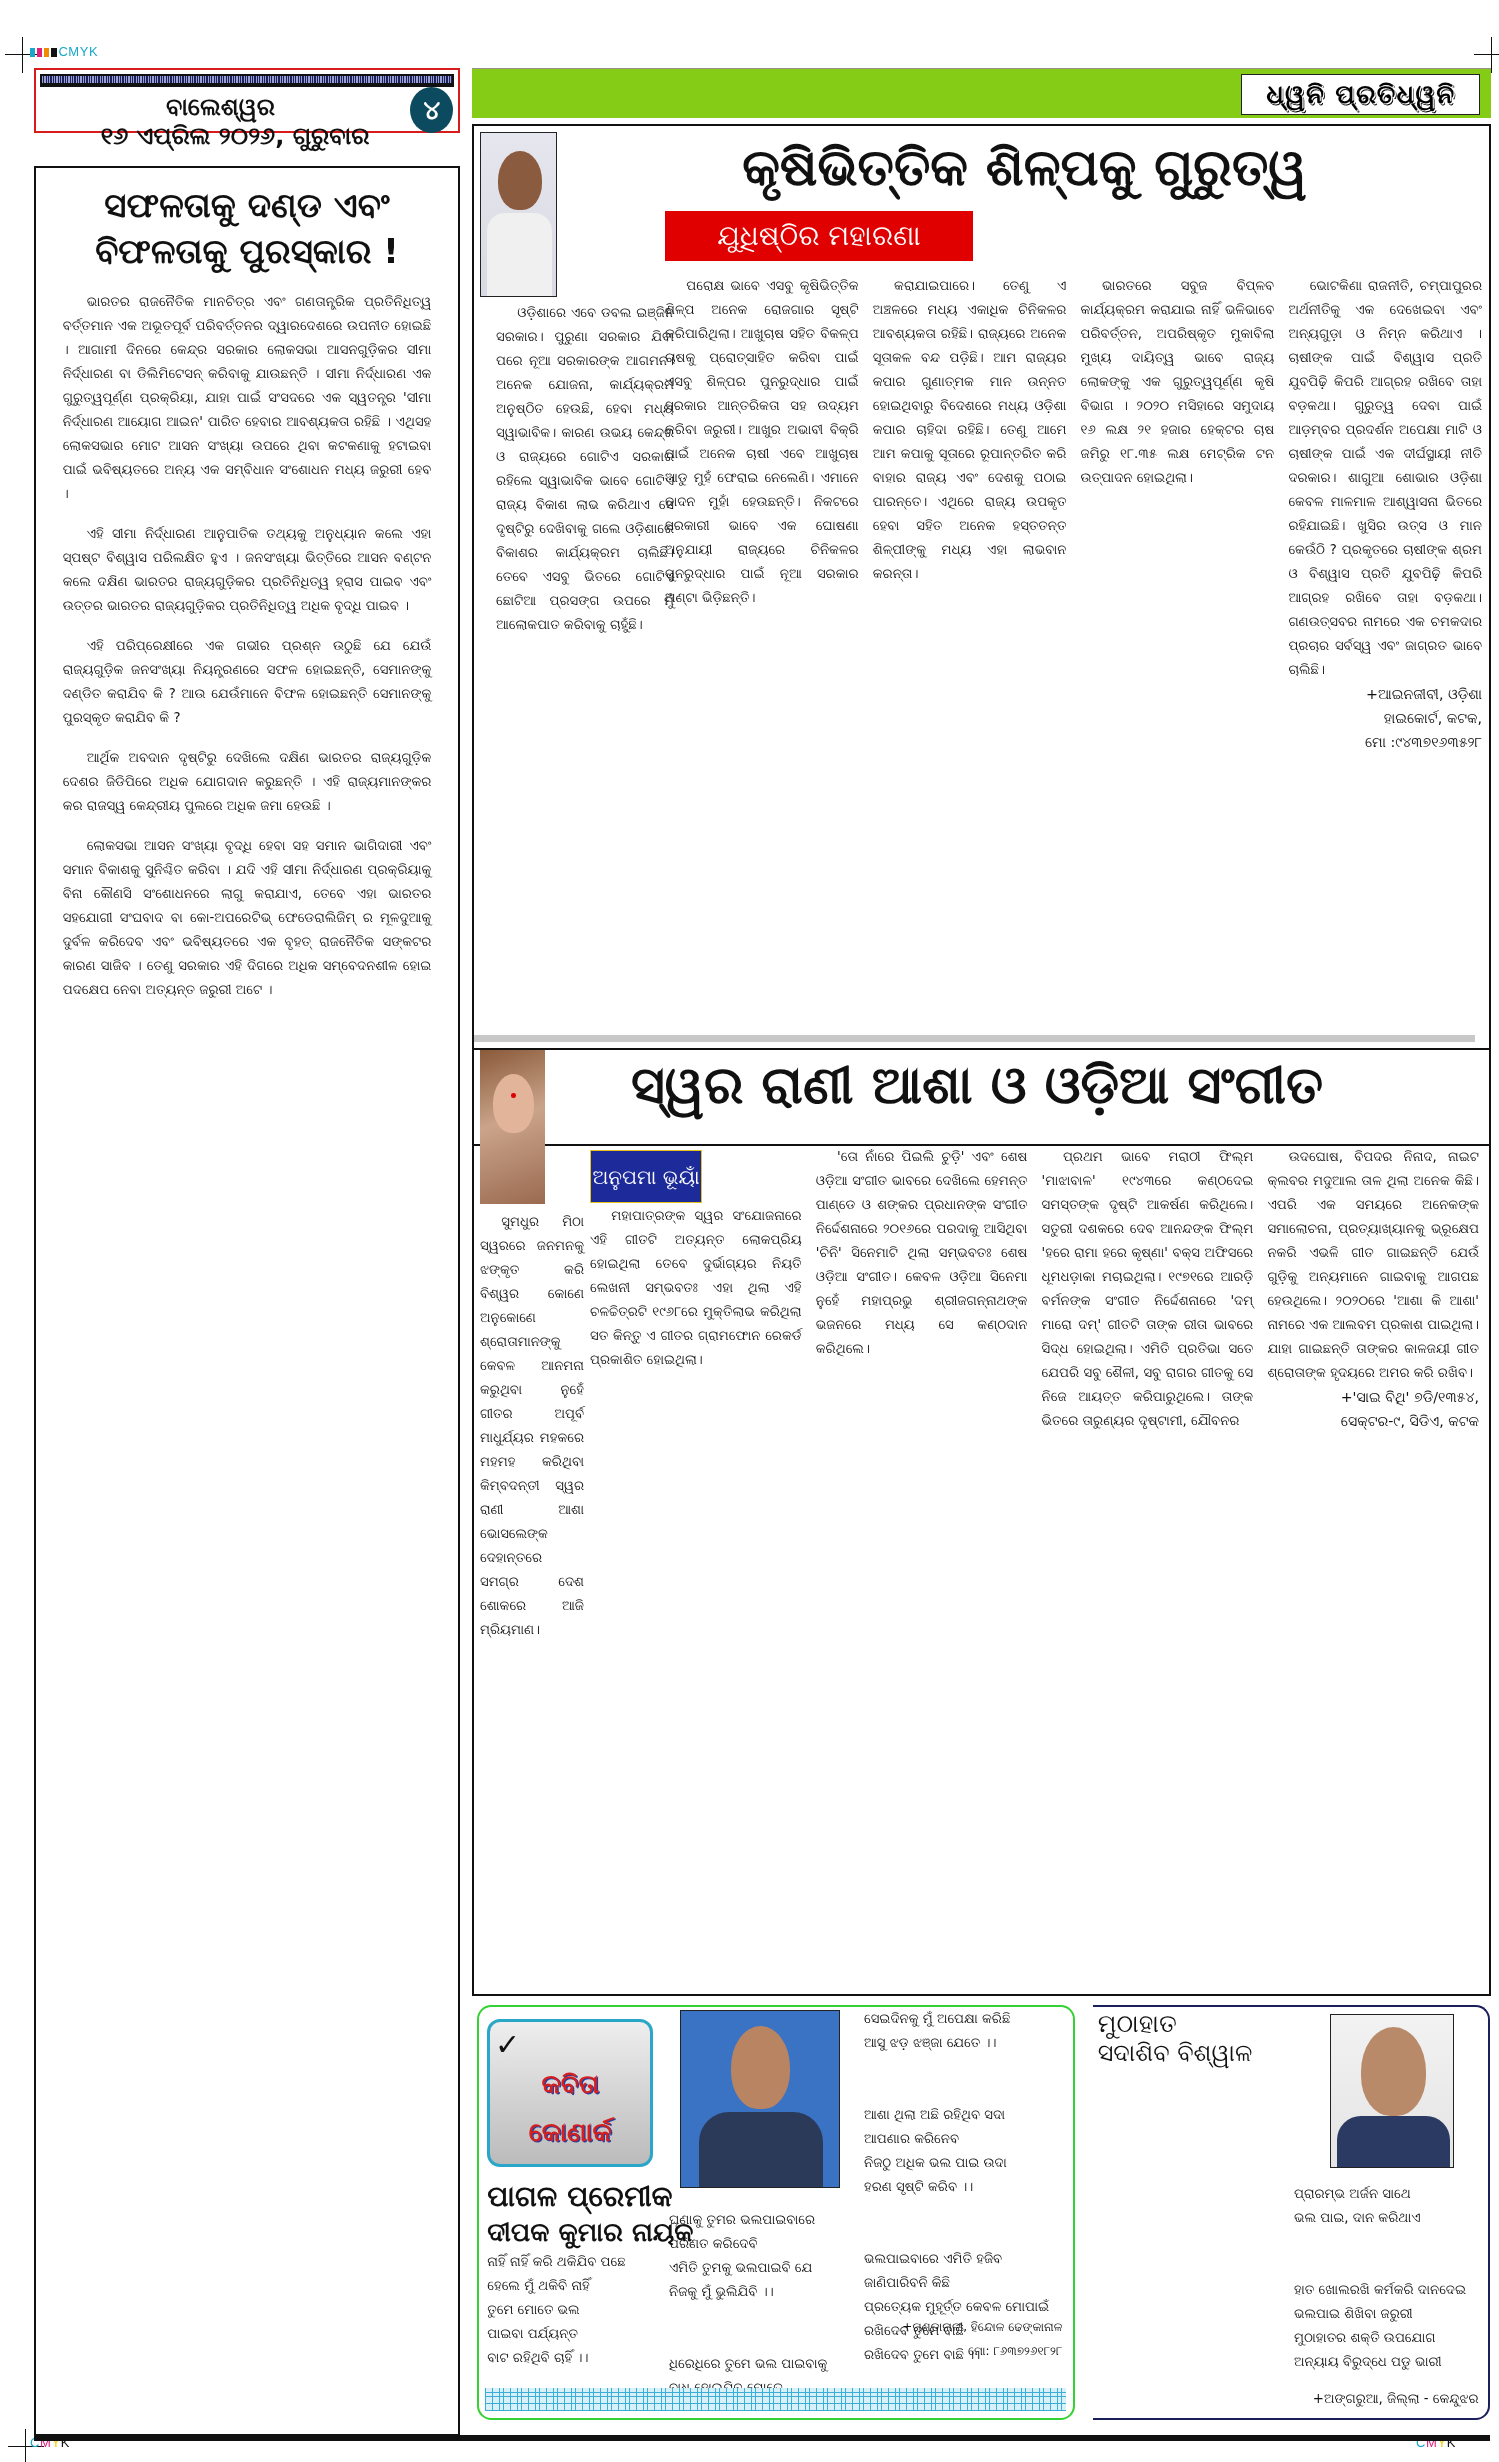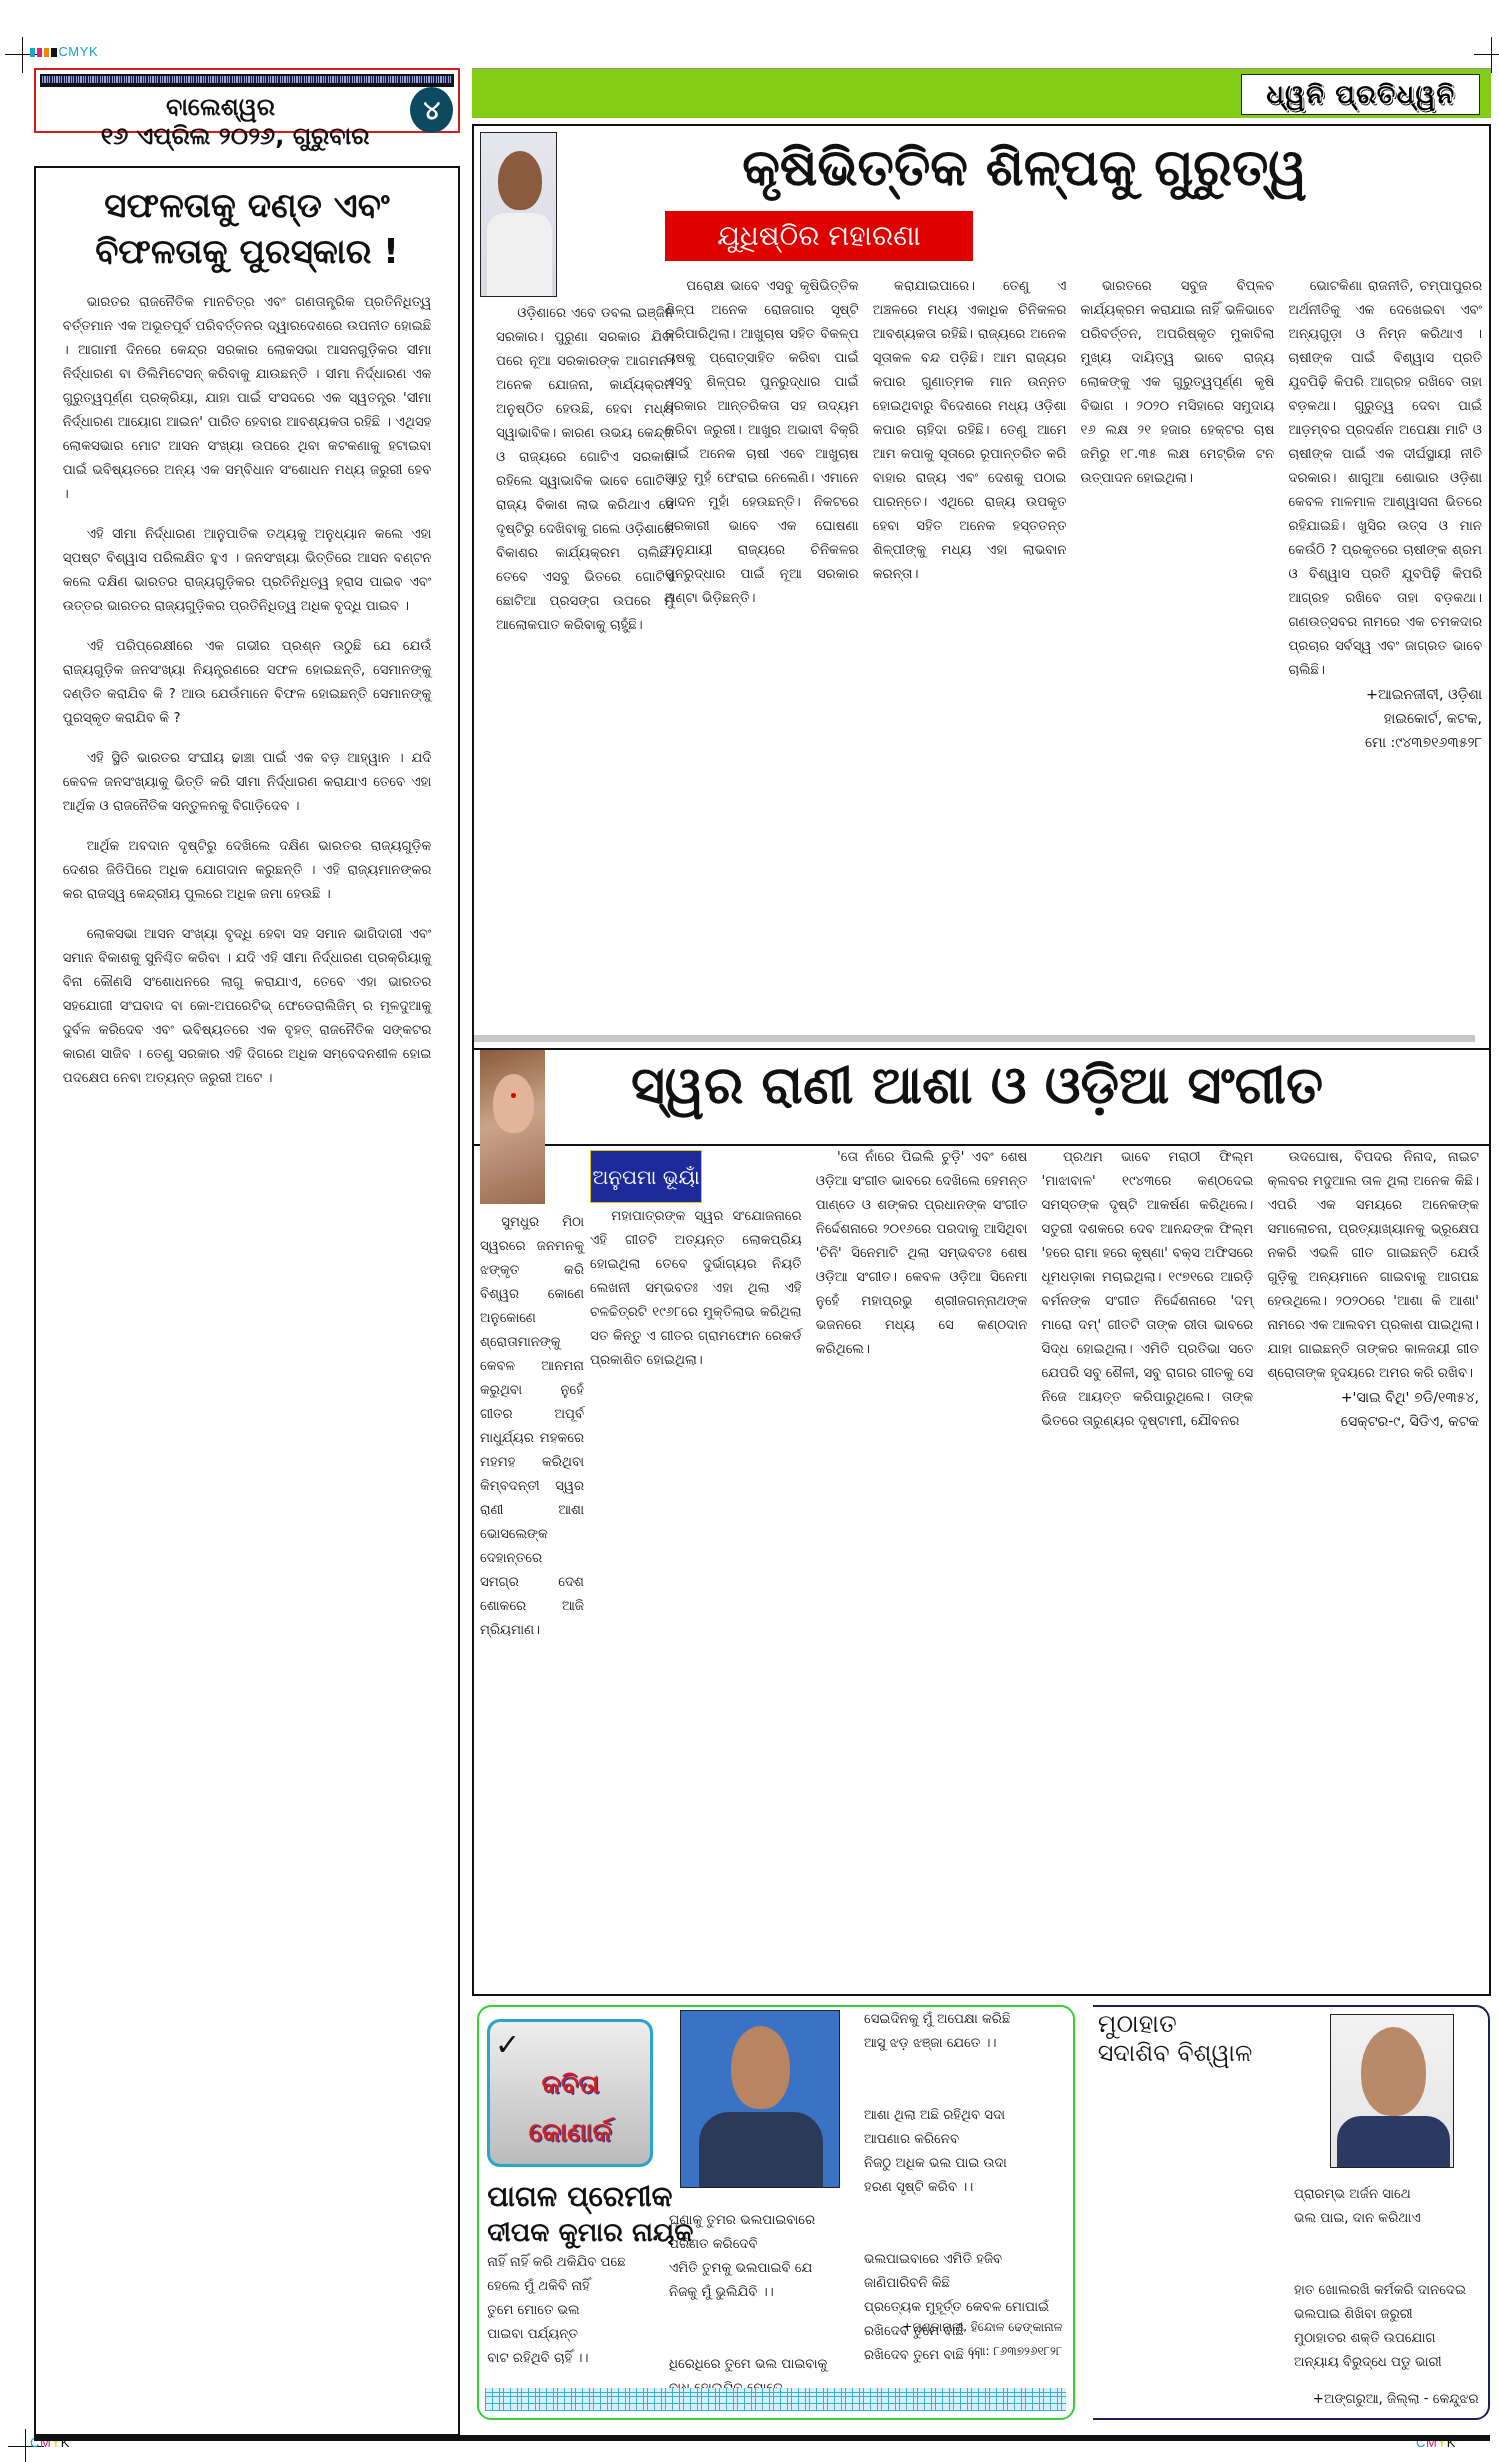--- a/index.html
+++ b/index.html
@@ -93,21 +93,20 @@
 <div class="abs masthead">
   <div class="logo">ଧ୍ୱନି ପ୍ରତିଧ୍ୱନି</div>
 </div>
 
 <div class="abs leftart">
   <h1>ସଫଳତାକୁ ଦଣ୍ଡ ଏବଂ ବିଫଳତାକୁ ପୁରସ୍କାର !</h1>
   <div class="body">
     <p>ଭାରତର ରାଜନୈତିକ ମାନଚିତ୍ର ଏବଂ ଗଣତାନ୍ତ୍ରିକ ପ୍ରତିନିଧିତ୍ୱ ବର୍ତ୍ତମାନ ଏକ ଅଭୂତପୂର୍ବ ପରିବର୍ତ୍ତନର ଦ୍ୱାରଦେଶରେ ଉପନୀତ ହୋଇଛି । ଆଗାମୀ ଦିନରେ କେନ୍ଦ୍ର ସରକାର ଲୋକସଭା ଆସନଗୁଡ଼ିକର ସୀମା ନିର୍ଦ୍ଧାରଣ ବା ଡିଲିମିଟେସନ୍ କରିବାକୁ ଯାଉଛନ୍ତି । ସୀମା ନିର୍ଦ୍ଧାରଣ ଏକ ଗୁରୁତ୍ୱପୂର୍ଣ୍ଣ ପ୍ରକ୍ରିୟା, ଯାହା ପାଇଁ ସଂସଦରେ ଏକ ସ୍ୱତନ୍ତ୍ର 'ସୀମା ନିର୍ଦ୍ଧାରଣ ଆୟୋଗ ଆଇନ' ପାରିତ ହେବାର ଆବଶ୍ୟକତା ରହିଛି । ଏଥିସହ ଲୋକସଭାର ମୋଟ ଆସନ ସଂଖ୍ୟା ଉପରେ ଥିବା କଟକଣାକୁ ହଟାଇବା ପାଇଁ ଭବିଷ୍ୟତରେ ଅନ୍ୟ ଏକ ସମ୍ବିଧାନ ସଂଶୋଧନ ମଧ୍ୟ ଜରୁରୀ ହେବ ।</p>
     <p>ଏହି ସୀମା ନିର୍ଦ୍ଧାରଣ ଆନୁପାତିକ ତଥ୍ୟକୁ ଅନୁଧ୍ୟାନ କଲେ ଏହା ସ୍ପଷ୍ଟ ବିଶ୍ୱାସ ପରିଲକ୍ଷିତ ହୁଏ । ଜନସଂଖ୍ୟା ଭିତ୍ତିରେ ଆସନ ବଣ୍ଟନ କଲେ ଦକ୍ଷିଣ ଭାରତର ରାଜ୍ୟଗୁଡ଼ିକର ପ୍ରତିନିଧିତ୍ୱ ହ୍ରାସ ପାଇବ ଏବଂ ଉତ୍ତର ଭାରତର ରାଜ୍ୟଗୁଡ଼ିକର ପ୍ରତିନିଧିତ୍ୱ ଅଧିକ ବୃଦ୍ଧି ପାଇବ ।</p>
     <p>ଏହି ପରିପ୍ରେକ୍ଷୀରେ ଏକ ଗଭୀର ପ୍ରଶ୍ନ ଉଠୁଛି ଯେ ଯେଉଁ ରାଜ୍ୟଗୁଡ଼ିକ ଜନସଂଖ୍ୟା ନିୟନ୍ତ୍ରଣରେ ସଫଳ ହୋଇଛନ୍ତି, ସେମାନଙ୍କୁ ଦଣ୍ଡିତ କରାଯିବ କି ? ଆଉ ଯେଉଁମାନେ ବିଫଳ ହୋଇଛନ୍ତି ସେମାନଙ୍କୁ ପୁରସ୍କୃତ କରାଯିବ କି ?</p>
-    <p>ଏହି ସ୍ଥିତି ଭାରତର ସଂଘୀୟ ଢାଞ୍ଚା ପାଇଁ ଏକ ବଡ଼ ଆହ୍ୱାନ । ଯଦି କେବଳ ଜନସଂଖ୍ୟାକୁ ଭିତ୍ତି କରି ସୀମା ନିର୍ଦ୍ଧାରଣ କରାଯାଏ ତେବେ ଏହା ଆର୍ଥିକ ଓ ରାଜନୈତିକ ସନ୍ତୁଳନକୁ ବିଗାଡ଼ିଦେବ ।</p>
     <p>ଆର୍ଥିକ ଅବଦାନ ଦୃଷ୍ଟିରୁ ଦେଖିଲେ ଦକ୍ଷିଣ ଭାରତର ରାଜ୍ୟଗୁଡ଼ିକ ଦେଶର ଜିଡିପିରେ ଅଧିକ ଯୋଗଦାନ କରୁଛନ୍ତି । ଏହି ରାଜ୍ୟମାନଙ୍କର କର ରାଜସ୍ୱ କେନ୍ଦ୍ରୀୟ ପୁଲରେ ଅଧିକ ଜମା ହେଉଛି ।</p>
     <p>ଲୋକସଭା ଆସନ ସଂଖ୍ୟା ବୃଦ୍ଧି ହେବା ସହ ସମାନ ଭାଗିଦାରୀ ଏବଂ ସମାନ ବିକାଶକୁ ସୁନିଶ୍ଚିତ କରିବା । ଯଦି ଏହି ସୀମା ନିର୍ଦ୍ଧାରଣ ପ୍ରକ୍ରିୟାକୁ ବିନା କୌଣସି ସଂଶୋଧନରେ ଲାଗୁ କରାଯାଏ, ତେବେ ଏହା ଭାରତର ସହଯୋଗୀ ସଂଘବାଦ ବା କୋ-ଅପରେଟିଭ୍ ଫେଡେରାଲିଜିମ୍ ର ମୂଳଦୁଆକୁ ଦୁର୍ବଳ କରିଦେବ ଏବଂ ଭବିଷ୍ୟତରେ ଏକ ବୃହତ୍ ରାଜନୈତିକ ସଙ୍କଟର କାରଣ ସାଜିବ । ତେଣୁ ସରକାର ଏହି ଦିଗରେ ଅଧିକ ସମ୍ବେଦନଶୀଳ ହୋଇ ପଦକ୍ଷେପ ନେବା ଅତ୍ୟନ୍ତ ଜରୁରୀ ଅଟେ ।</p>
   </div>
 </div>
 
 <div class="abs art1">
   <div class="photo">
     <div class="face" style="left:16.6px;top:18px;width:44px;height:59px;background:#8a5b3f;"></div>
     <div style="position:absolute;left:6px;top:80px;width:65px;height:83px;background:#f0f0f0;border-radius:18px 18px 0 0;"></div>
   </div>

